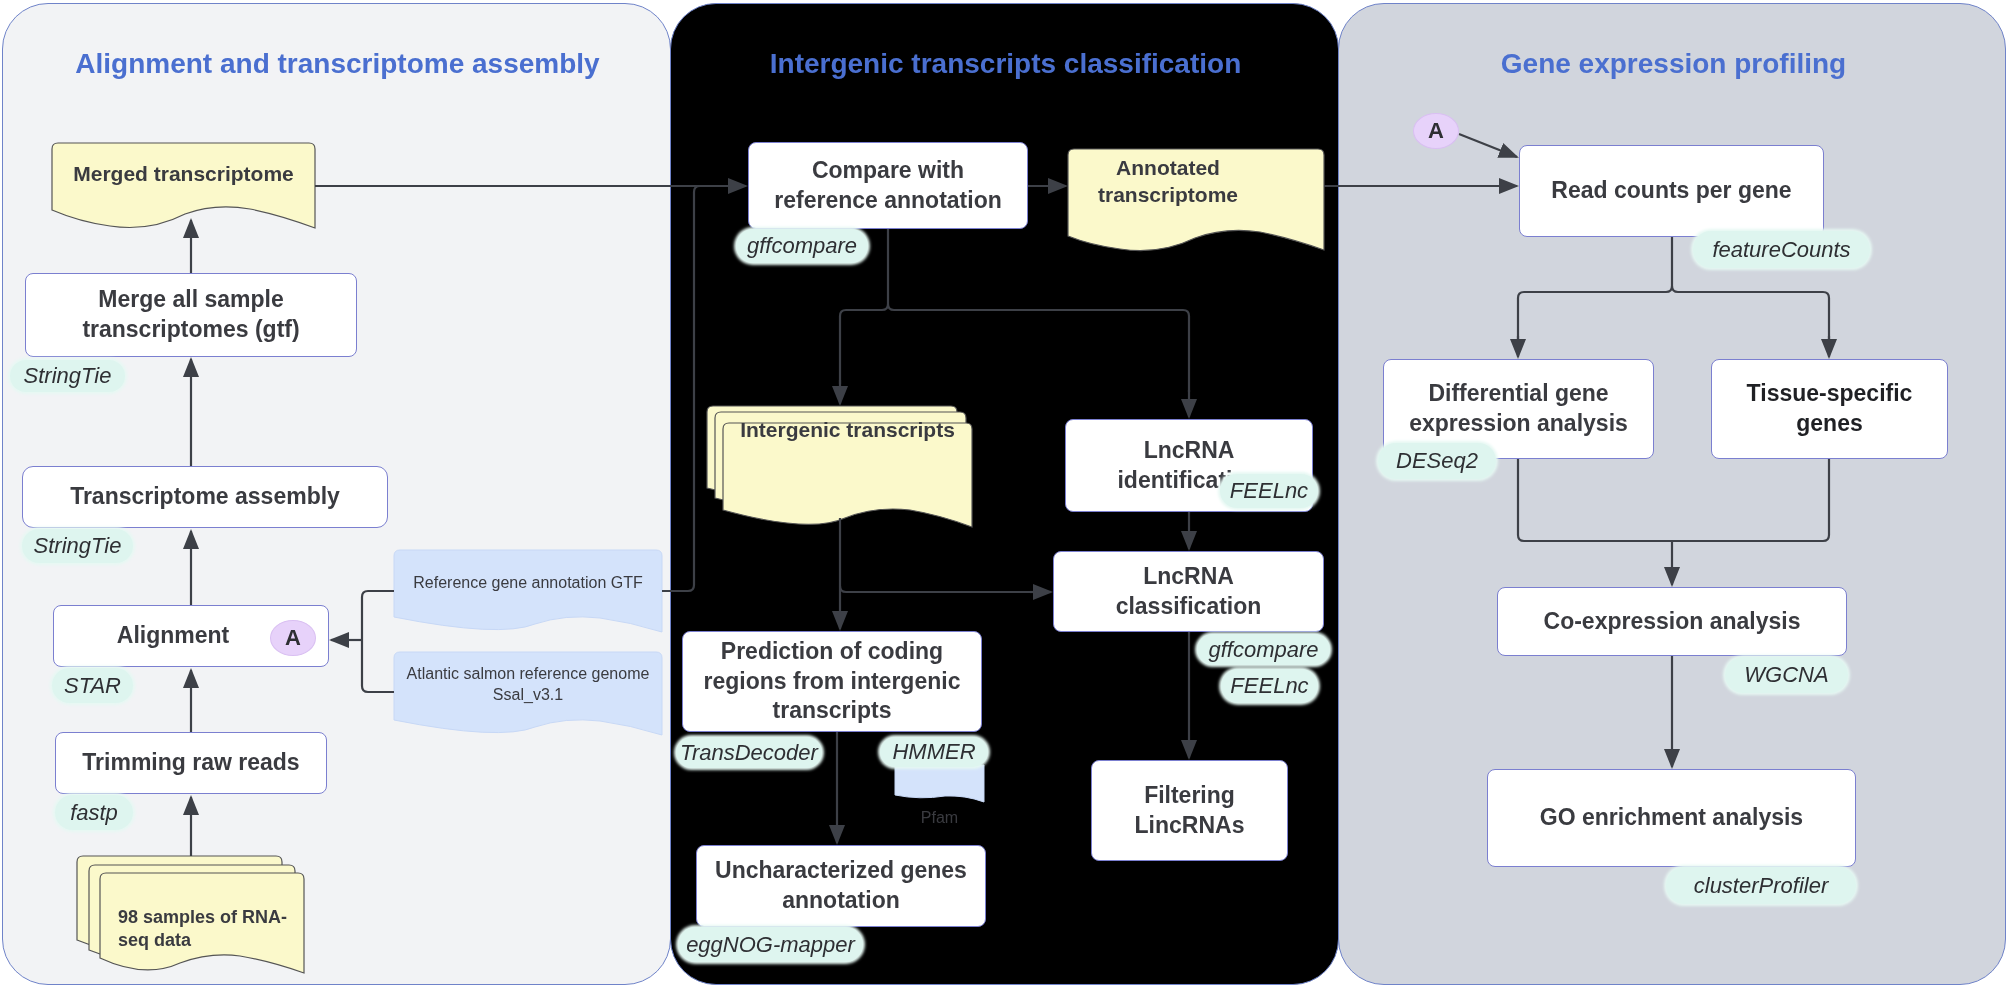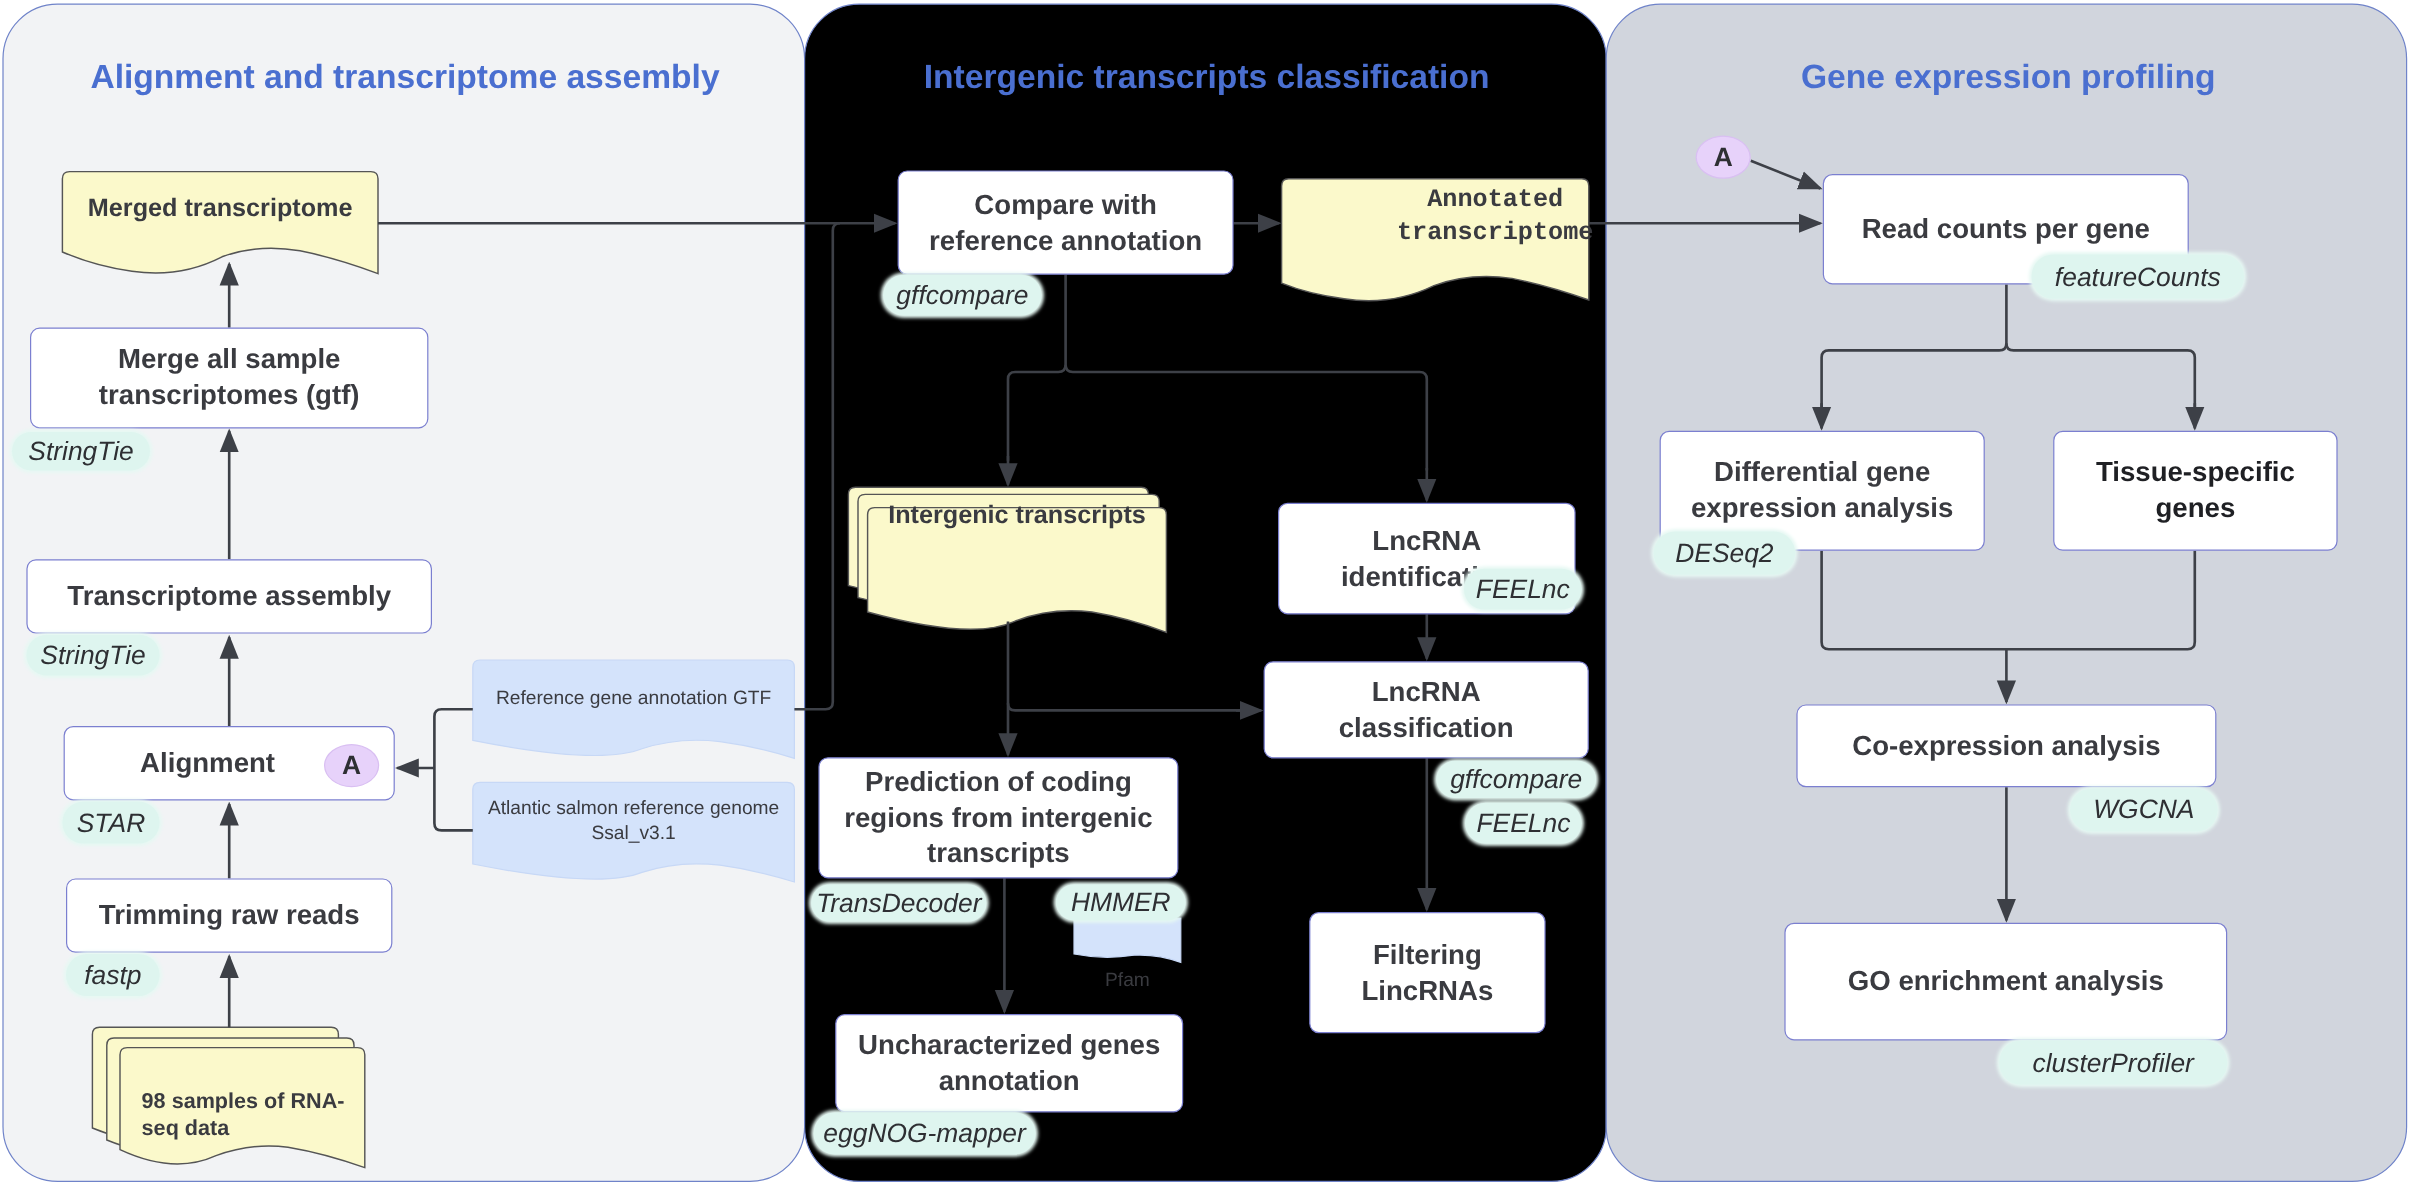--- a/index.html
+++ b/index.html
@@ -102,30 +102,30 @@
     <path d="M1518,459 L1518,535 Q1518,541 1524,541 L1823,541 Q1829,541 1829,535 L1829,459"></path>
     <line x1="1672" y1="541" x2="1672" y2="585" marker-end="url(#ahb)"></line>
     <line x1="1672" y1="656" x2="1672" y2="767" marker-end="url(#ahb)"></line>
   </g>
 </svg>
 
 <div class="doctext bold" style="left:52px;top:152px;width:263px;height:44px;">Merged transcriptome</div>
 <div class="doctext bold" style="left:118px;top:896px;width:170px;height:66px;justify-content:flex-start;text-align:left;font-size:18px;">98 samples of RNA-seq data</div>
 <div class="doctext reg" style="left:400px;top:553px;width:256px;height:60px;">Reference gene annotation GTF</div>
 <div class="doctext reg" style="left:396px;top:655px;width:264px;height:60px;">Atlantic salmon reference genome Ssal_v3.1</div>
-<div class="doctext bold" style="left:1122px;top:150px;width:248px;height:62px;font-family:Liberation Mono, monospace;">Annotated transcriptome</div>
+<div class="doctext bold" style="left:1044px;top:150px;width:248px;height:62px;">Annotated transcriptome</div>
 <div class="doctext bold" style="left:725px;top:410px;width:245px;height:40px;">Intergenic transcripts</div>
 <div class="doctext reg" style="left:897px;top:804px;width:85px;height:28px;">Pfam</div>
 
 <div class="box" style="left:25px;top:273px;width:332px;height:84px;">
     <span style="padding:0 40px;">Merge all sample transcriptomes (gtf)</span>
   </div>
 <div class="pill" style="left:10px;top:360px;width:115px;height:32px;">StringTie</div>
 
-<div class="box" style="left:22px;top:466px;width:338px;height:62px;">
+<div class="box" style="left:22px;top:466px;width:366px;height:62px;border-radius:11px;">
     <span>Transcriptome assembly</span>
   </div>
 <div class="pill" style="left:22px;top:529px;width:111px;height:34px;">StringTie</div>
 
 <div class="box" style="left:53px;top:605px;width:276px;height:62px;padding-right:36px;">
     <span>Alignment</span>
   </div>
 <div class="badge" style="left:270px;top:620px;">A</div>
 <div class="pill" style="left:52px;top:668px;width:81px;height:35px;">STAR</div>
 
@@ -162,21 +162,21 @@
 
 <div class="box" style="left:696px;top:845px;width:290px;height:82px;">
     <span style="padding:0 6px;">Uncharacterized genes annotation</span>
   </div>
 <div class="pill" style="left:678px;top:927px;width:185px;height:35px;">eggNOG-mapper</div>
 
 <div class="badge" style="left:1413px;top:113px;">A</div>
 <div class="box" style="left:1519px;top:145px;width:305px;height:92px;">
     <span>Read counts per gene</span>
   </div>
-<div class="pill" style="left:1693px;top:212px;width:177px;height:37px;">featureCounts</div>
+<div class="pill" style="left:1693px;top:231px;width:177px;height:37px;">featureCounts</div>
 
 <div class="box" style="left:1383px;top:359px;width:271px;height:100px;">
     <span style="padding:0 12px;">Differential gene expression analysis</span>
   </div>
 <div class="pill" style="left:1378px;top:443px;width:118px;height:36px;">DESeq2</div>
 
 <div class="box" style="left:1711px;top:359px;width:237px;height:100px;color:#1f2024;">
     <span style="padding:0 20px;">Tissue-specific genes</span>
   </div>
 

